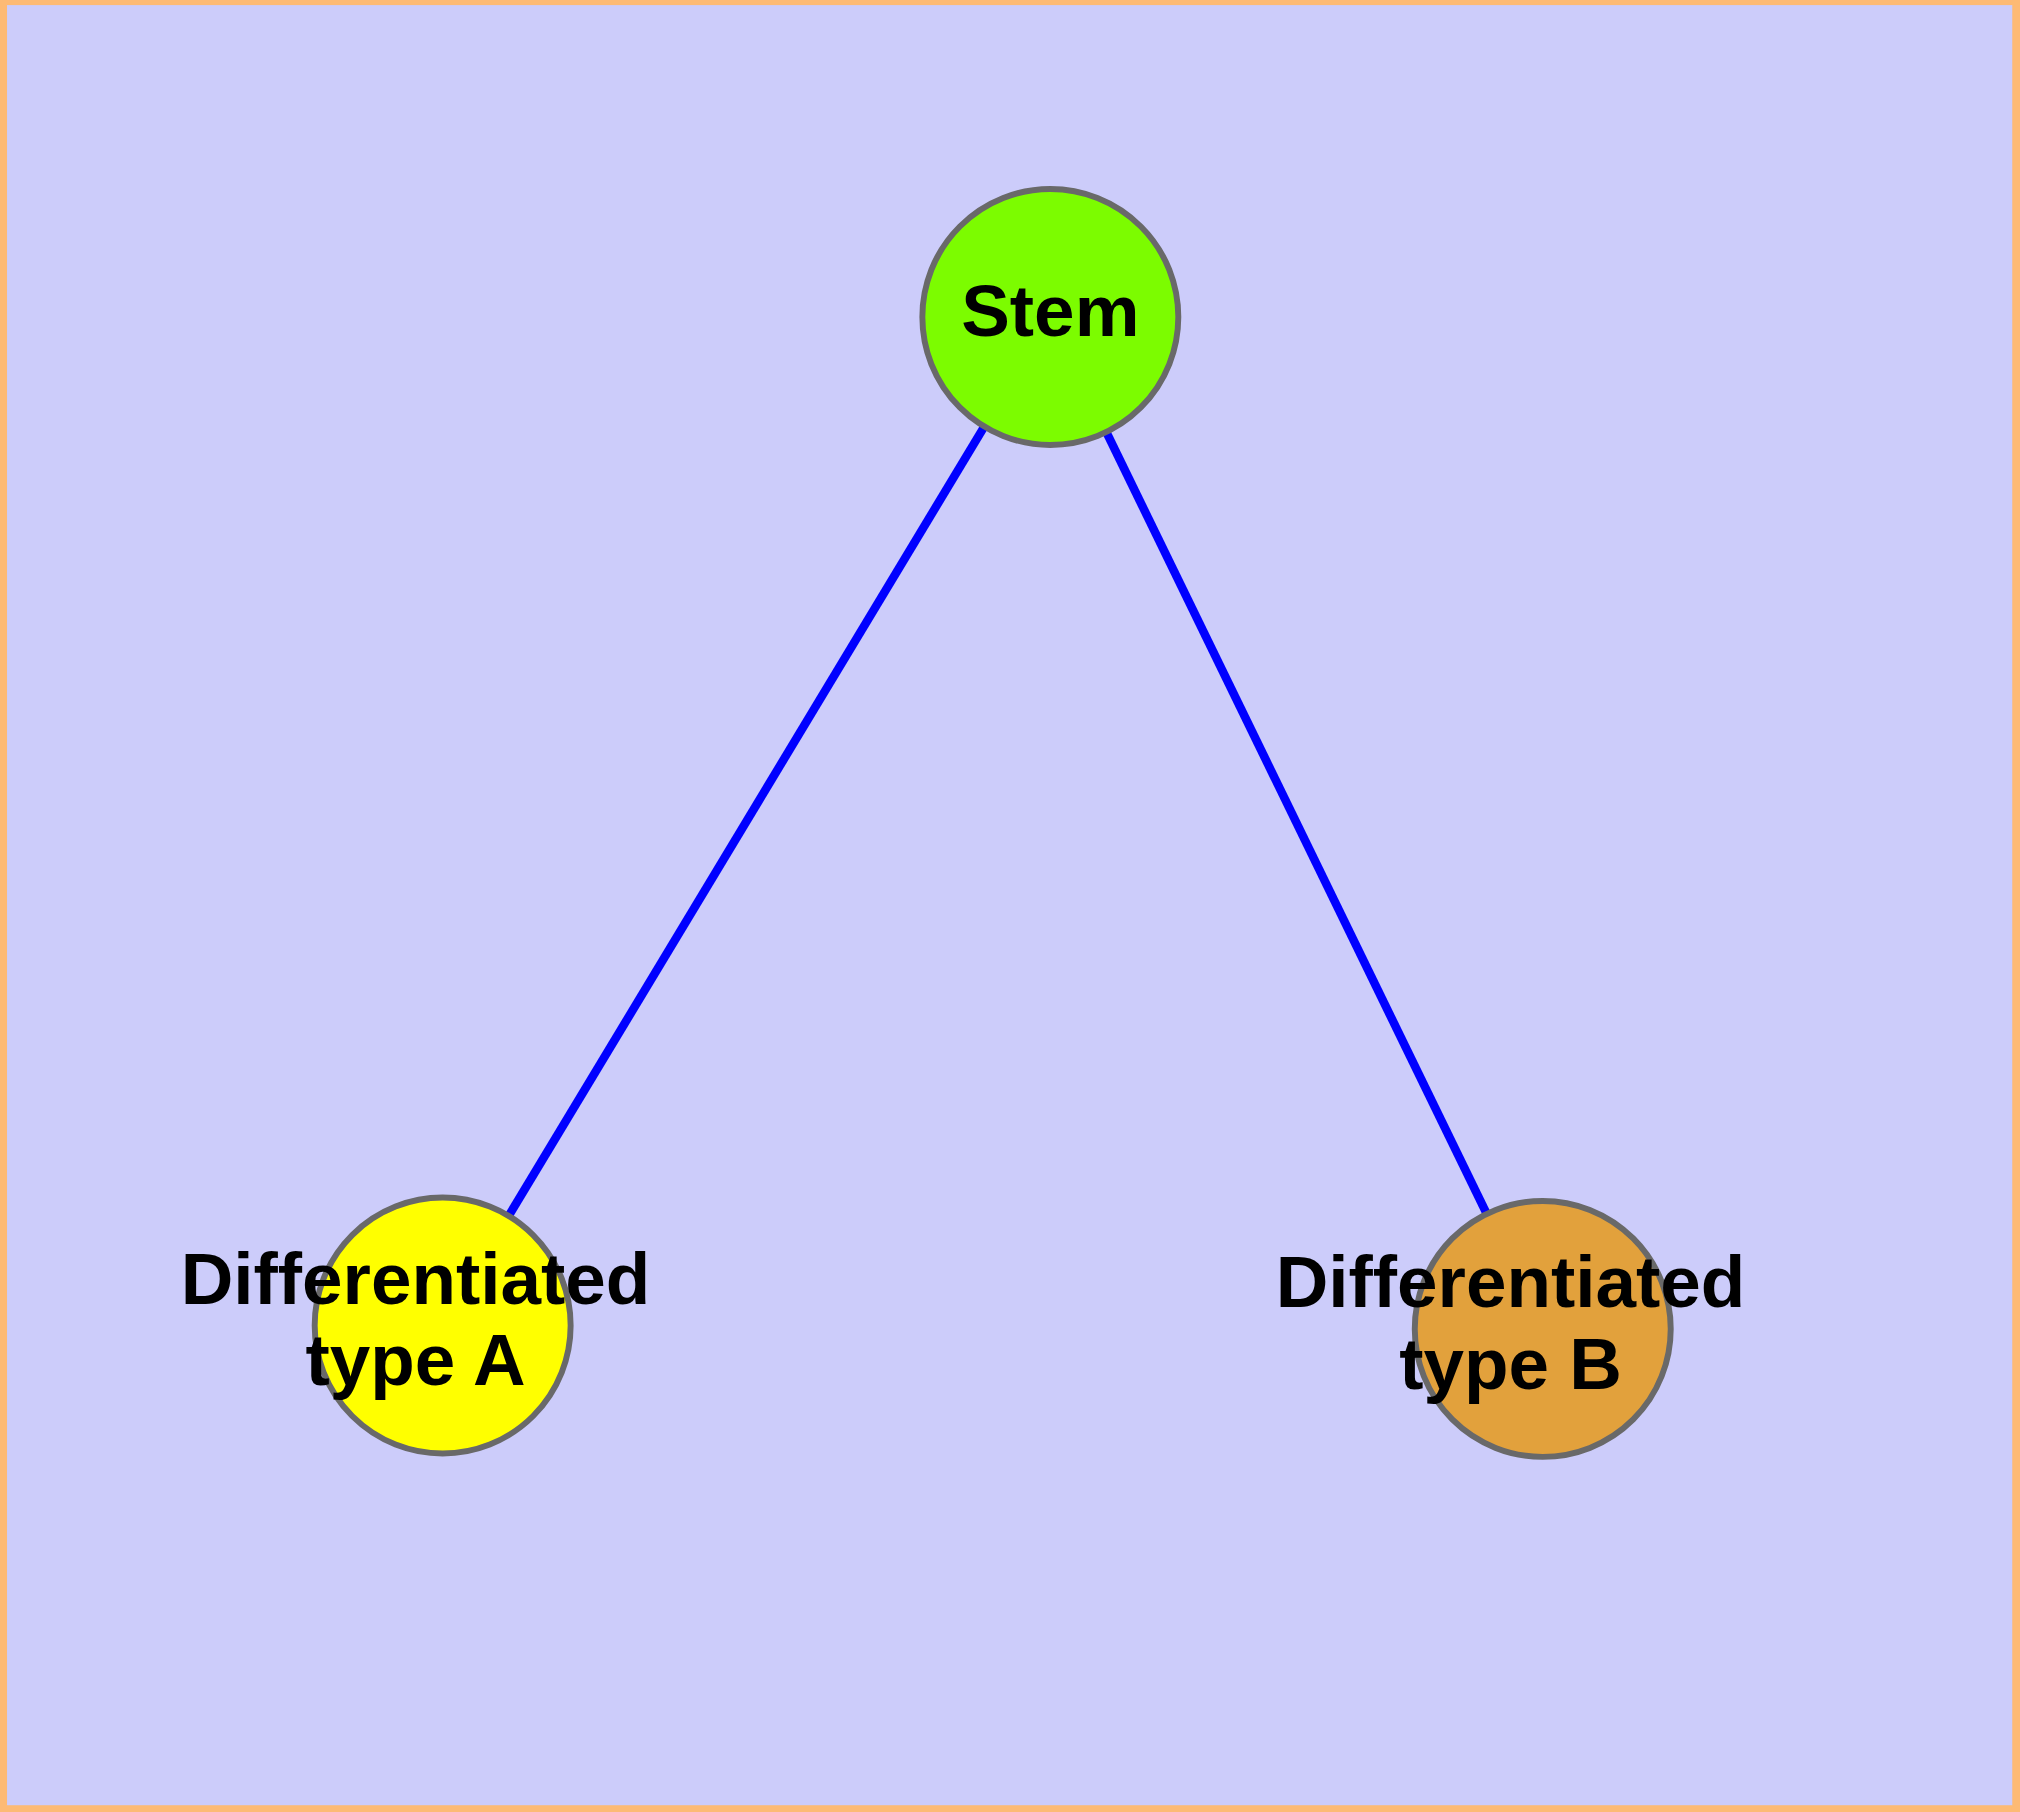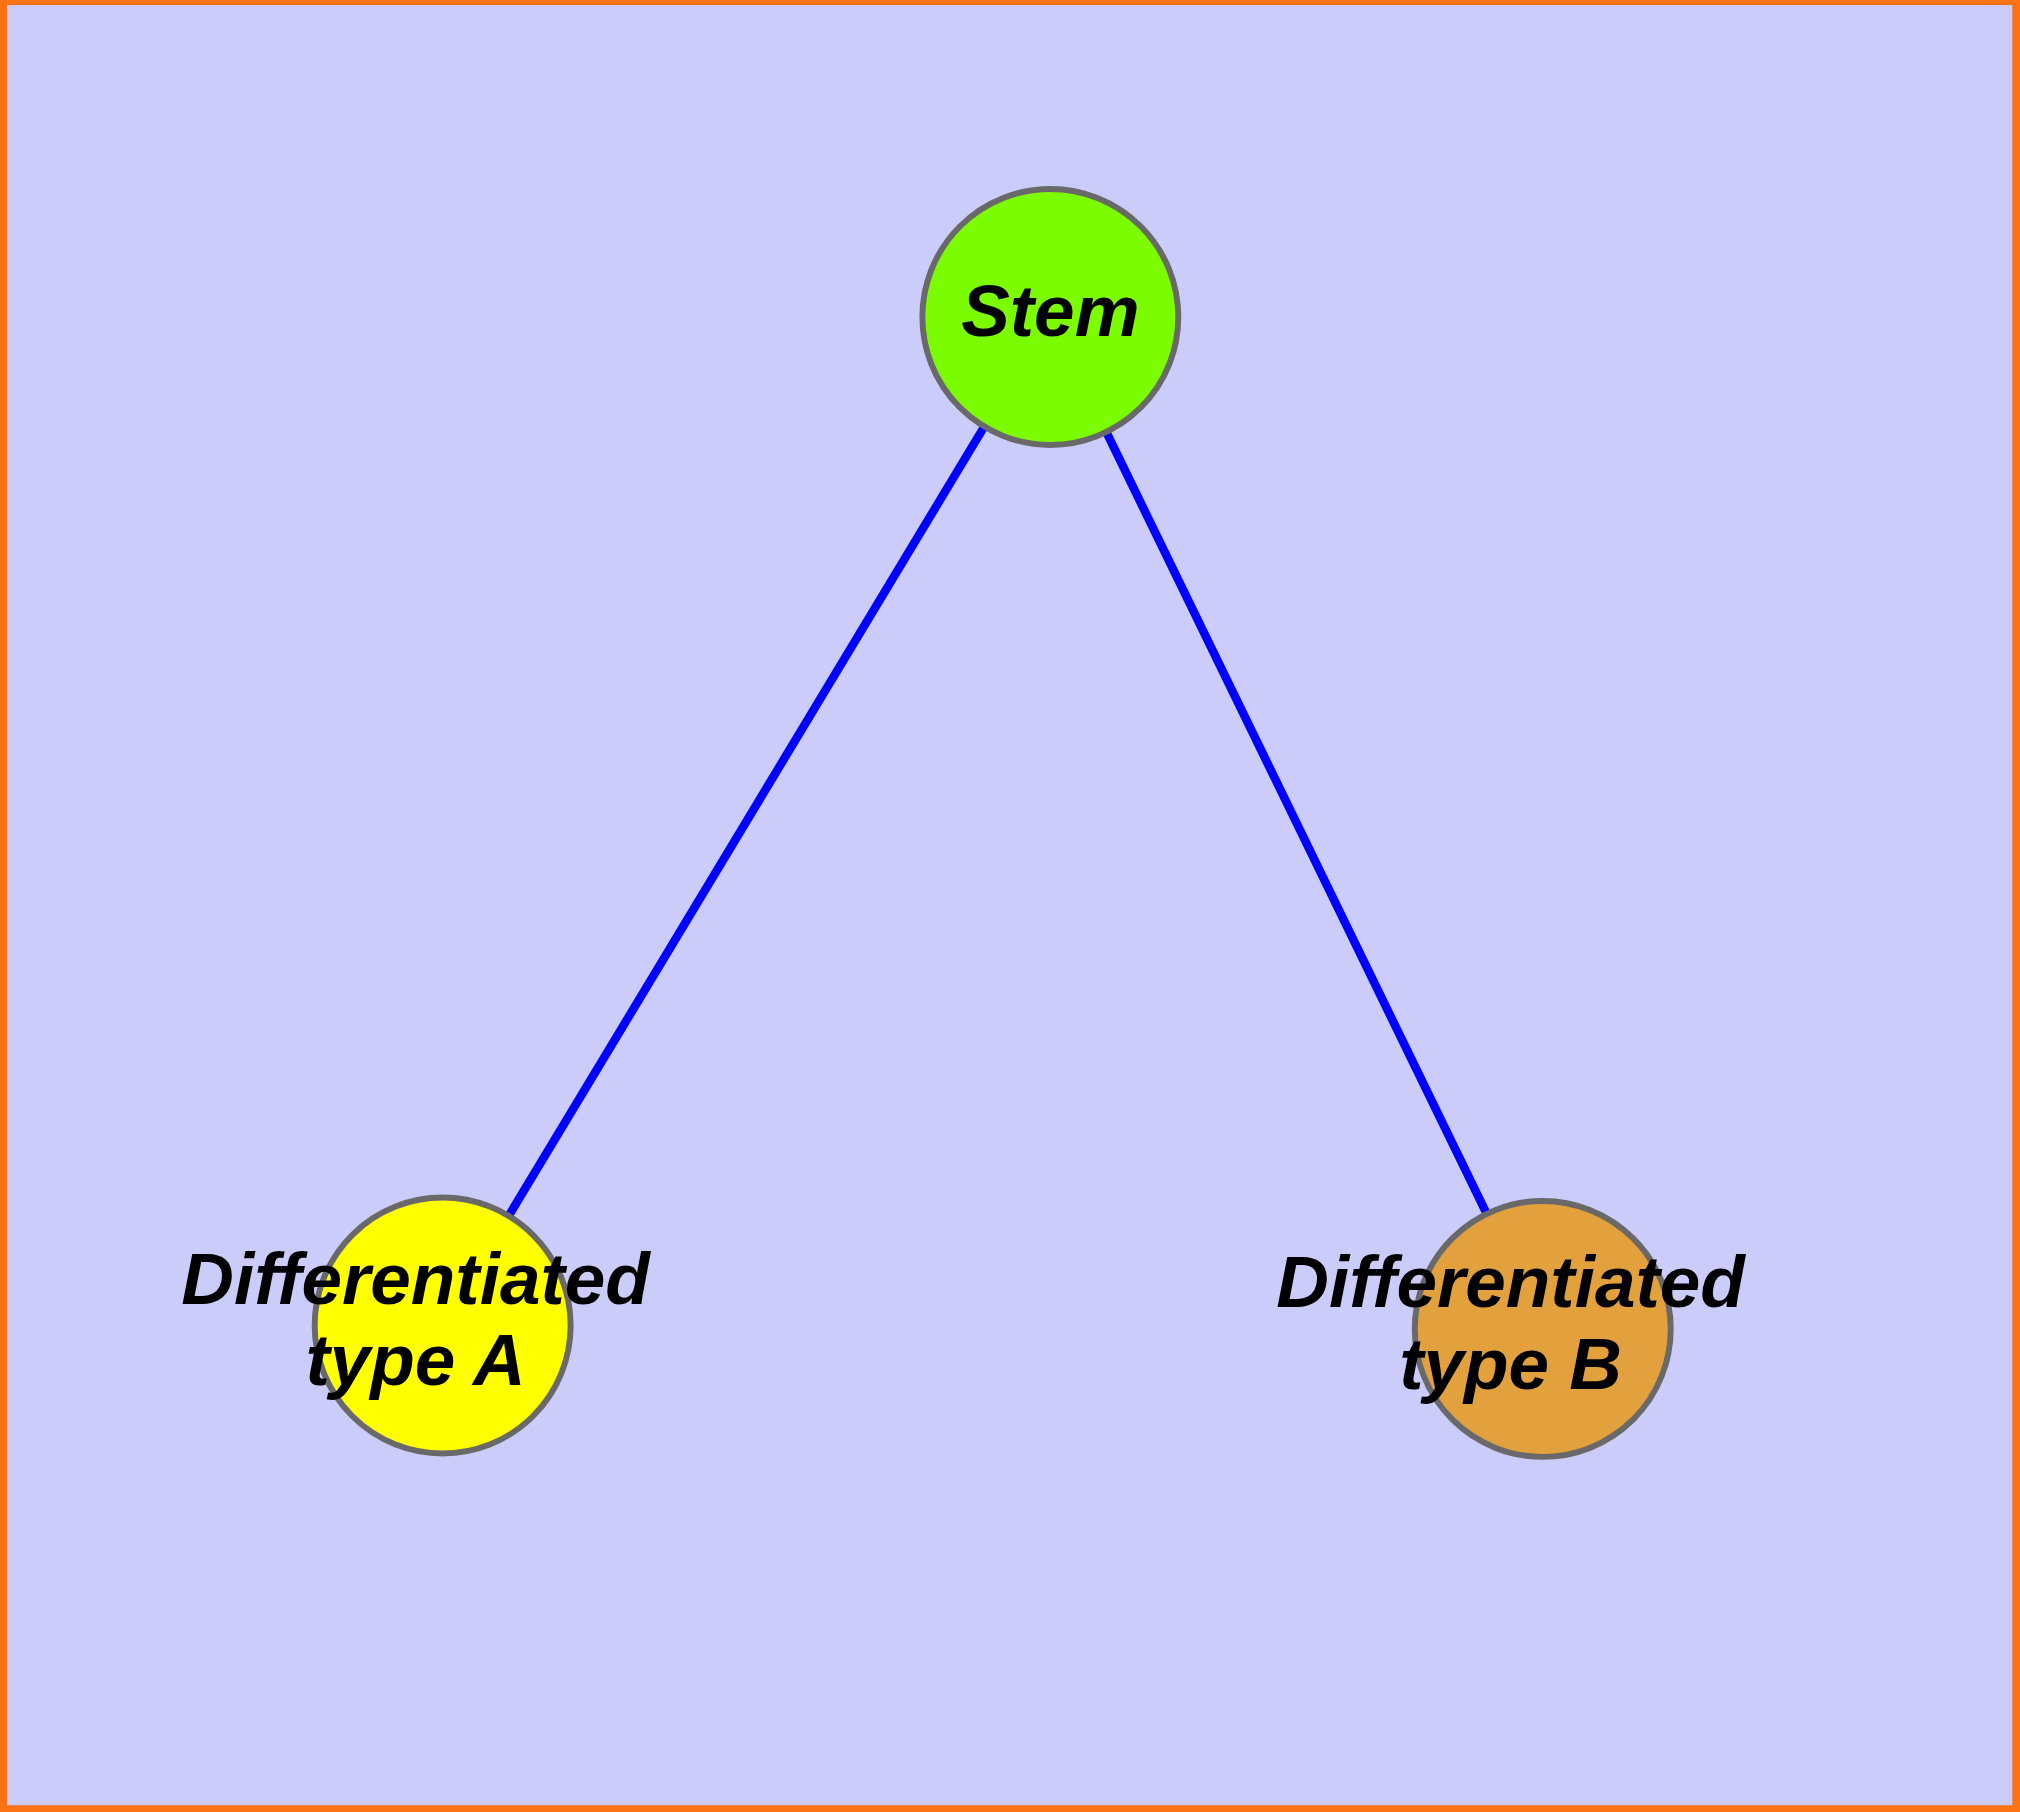--- a/index.html
+++ b/index.html
@@ -32,21 +32,21 @@
     font-family: "Liberation Sans", sans-serif;
     font-weight: bold;
     fill: #000000;
     text-anchor: middle;
     dominant-baseline: middle;
   }
 </style>
 </head>
 <body>
 
-<div id="canvas-root" style="background: #f97316; font-style: italic;">
+<div id="canvas-root" style="background: #fdba74;">
   <svg id="graph-svg" viewBox="0 0 2384 2138" xmlns="http://www.w3.org/2000/svg">
 
     <rect id="plot-bg" x="8" y="6" width="2366" height="2124" fill="#ccccfa"></rect>
 
     <g id="edges-layer">
       <line id="edge-0" x1="1239" y1="374" x2="522" y2="1564" stroke="#0000ff" stroke-width="10" stroke-linecap="butt"></line>
       <line id="edge-1" x1="1239" y1="374" x2="1820" y2="1568" stroke="#0000ff" stroke-width="10" stroke-linecap="butt"></line>
     </g>
 
     <g id="nodes-layer">

